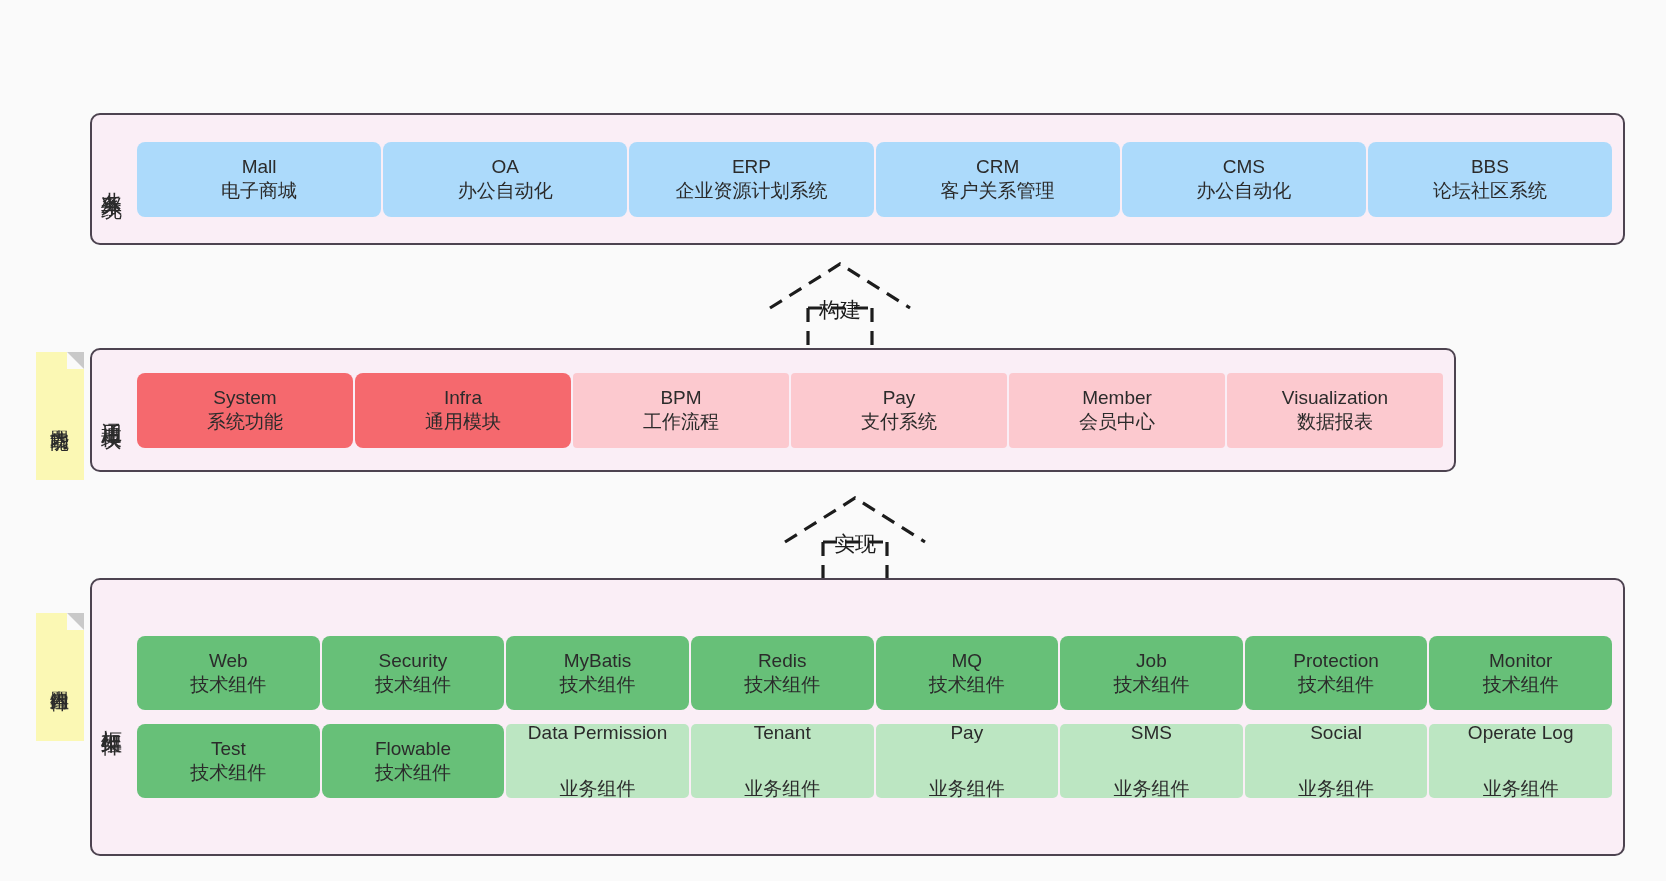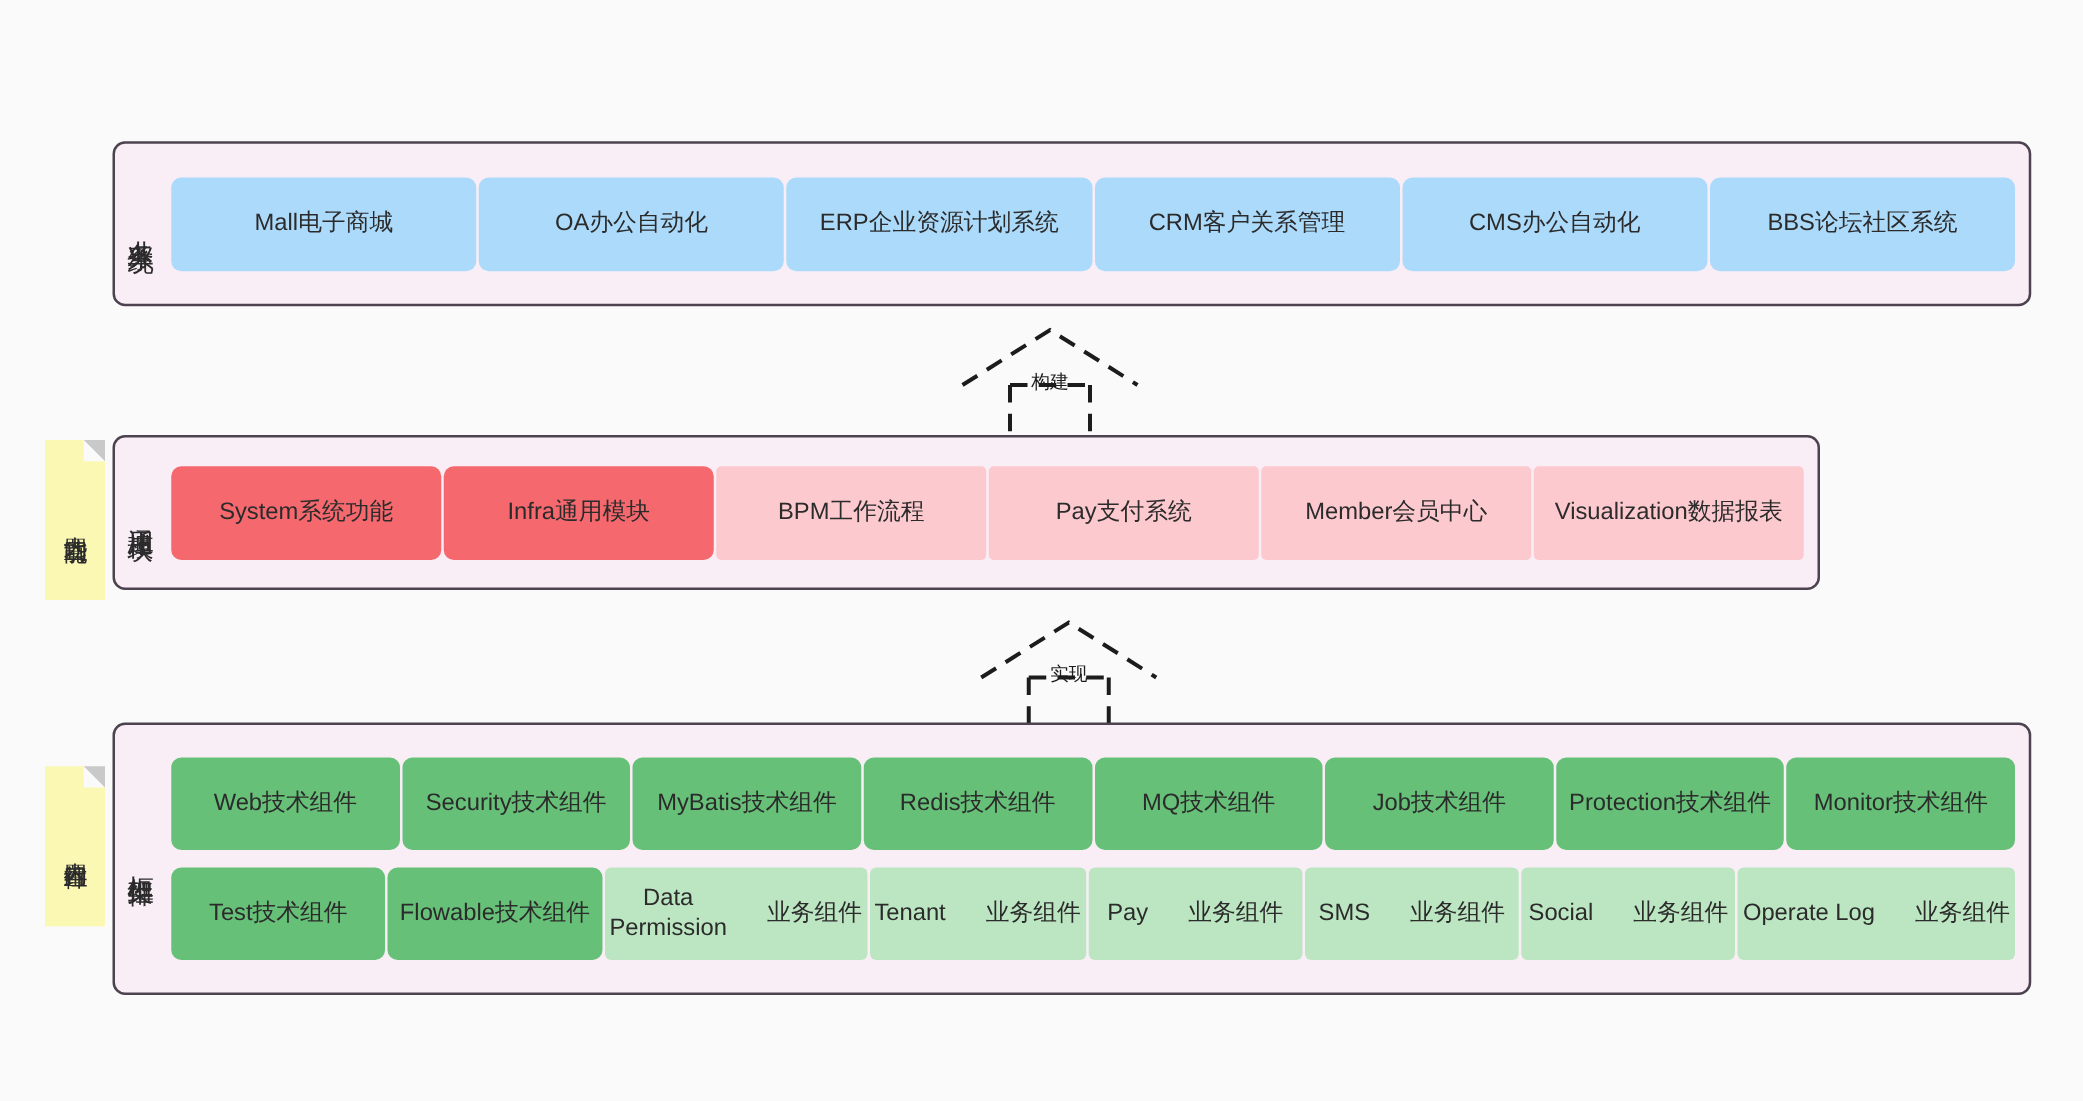--- a/index.html
+++ b/index.html
@@ -46,20 +46,21 @@
     box-sizing: border-box;
   }
 
   
   .card {
     flex: 1 1 0;
     margin: 0 1px;
     height: 75px;
     border-radius: 8px;
     display: flex;
+    flex-direction: column;
     align-items: center;
     justify-content: center;
     font-size: 19px;
     color: #2b2b2b;
     line-height: 1.28;
     text-align: center;
     box-sizing: border-box;
     padding: 2px 4px;
   }
   .card .l1 { white-space: nowrap; }
@@ -122,21 +123,21 @@
     position: absolute;
     width: 160px;
     height: 92px;
   }
   .arrow svg { display: block; }
   .arrow .alabel {
     position: absolute;
     left: 50%;
     transform: translateX(-50%);
     top: 38px;
-    font-size: 15px;
+    font-size: 21px;
     color: #1c1c1c;
     background: transparent;
     padding: 0 2px;
     white-space: nowrap;
   }
 </style>
 </head>
 <body>
 
 <div class="band" style="left:90px; top:113px; width:1535px; height:132px;">
@@ -234,21 +235,21 @@
   </svg>
   <span class="alabel">实现</span>
 </div>
 
 <div class="note" style="left:36px; top:613px; height:128px;">
   <div class="fold-bg"></div>
   <div class="fold"></div>
   <span>内置组件</span>
 </div>
 
-<div class="band" style="left:90px; top:578px; width:1535px; height:218px;">
+<div class="band" style="left:90px; top:578px; width:1535px; height:278px;">
   <div class="band-title">框架组件</div>
 
   <div class="rows">
 
     <div class="row">
       <div class="card c-green">
         <span class="l1">Web</span>
         <span class="l2">技术组件</span>
       </div>
       <div class="card c-green">

